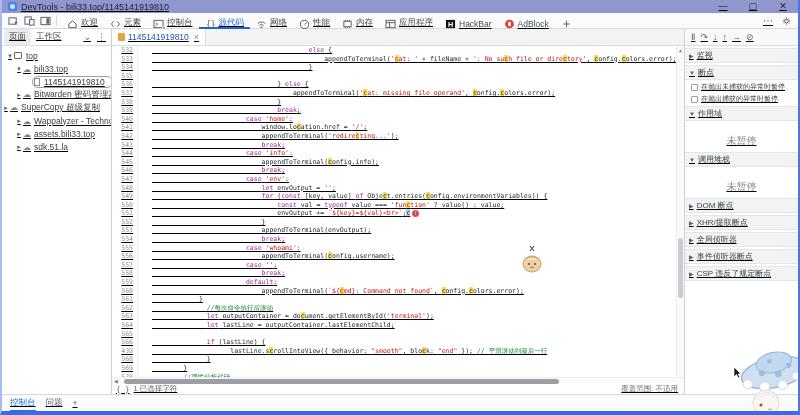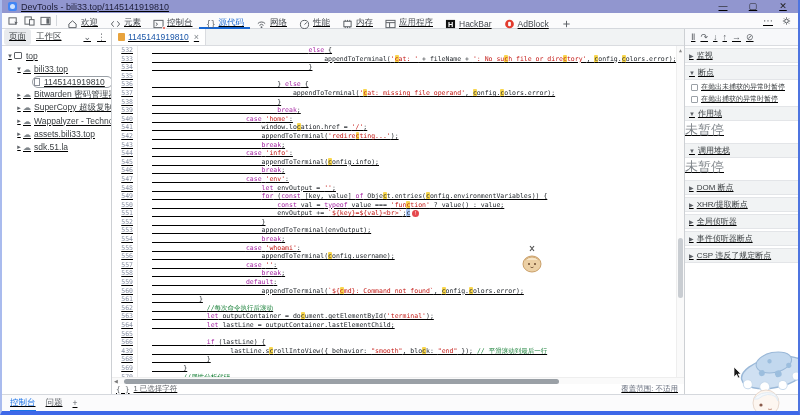--- a/index.html
+++ b/index.html
@@ -65,21 +65,21 @@
   .statusbar { height:10px; display:flex; align-items:center; font-size:7.5px; color:#5f6368; padding:0 6px 0 4px; background:#fff; }
   .statusbar .braces { font-family:"DejaVu Sans Mono",monospace; margin-right:4px; color:#5f6368; }
   .statusbar .right { margin-left:auto; color:#6b7280; }
   
   .rightpanel { width:113px; background:#fff; font-size:8px; color:#3c4043; display:flex; flex-direction:column; }
   .dbg-controls { height:17px; background:#f7f8fa; border-bottom:1px solid #dadce0; display:flex; align-items:center; gap:5px; padding:0 6px; color:#5f6368; font-size:9px; }
   .sec-hdr { height:15px; background:#f1f3f4; border-top:1px solid #e3e5e8; border-bottom:1px solid #e3e5e8; display:flex; align-items:center; padding:0 4px; gap:3px; margin-top:2px; }
   .sec-hdr .exp { font-size:6px; color:#5f6368; }
   .cbrow { display:flex; align-items:center; gap:3px; padding:2px 4px 0 6px; font-size:7px; color:#3c4043; white-space:nowrap; overflow:hidden;}
   .cb { width:7px; height:7px; border:1px solid #9aa0a6; border-radius:1px; background:#fff; flex:0 0 auto; }
-  .paused-msg { color:#80868b; font-size:13px; padding:0 0 2px; }
+  .paused-msg { text-align:center; color:#80868b; font-size:10px; padding:13px 0 2px; }
   
   .drawer { height:17px; border-top:1px solid #d5d8dd; background:#fbfbfc; display:flex; align-items:center; padding:0 8px; gap:10px; font-size:8.5px; color:#5f6368; }
   .dtab.sel { color:#1a73e8; box-shadow:inset 0 -2px 0 #1a73e8; }
   .dtab { height:17px; display:flex; align-items:center; }
   
   .sticker { position:absolute; left:408px; top:198px; z-index:5; }
   .mascot { position:absolute; right:-6px; bottom:-4px; z-index:6; }
   .pointer { position:absolute; left:731px; top:366px; z-index:7; }
   svg { display:block; }
 </style>
@@ -249,21 +249,21 @@
             <span class="exp"></span>
             <span class="label-wrap">
               <span class="ic-file"></span>
               <span class="label">1145141919810</span>
             </span>
           </div>
           <div class="trow" style="padding-left: 13px;">
             <span class="exp">▸</span>
             <span class="label-wrap"><span class="ic-cloud">☁</span><span class="label">Bitwarden 密码管理器</span></span>
           </div>
-          <div class="trow" style="padding-left: 13px;">
+          <div class="trow" style="">
             <span class="exp">▸</span>
             <span class="label-wrap"><span class="ic-cloud">☁</span><span class="label">SuperCopy 超级复制</span></span>
           </div>
           <div class="trow" style="padding-left: 13px;">
             <span class="exp">▸</span>
             <span class="label-wrap"><span class="ic-cloud">☁</span><span class="label">Wappalyzer - Technology p…</span></span>
           </div>
           <div class="trow" style="padding-left: 13px;">
             <span class="exp">▸</span>
             <span class="label-wrap"><span class="ic-cloud">☁</span><span class="label">assets.bili33.top</span></span>

